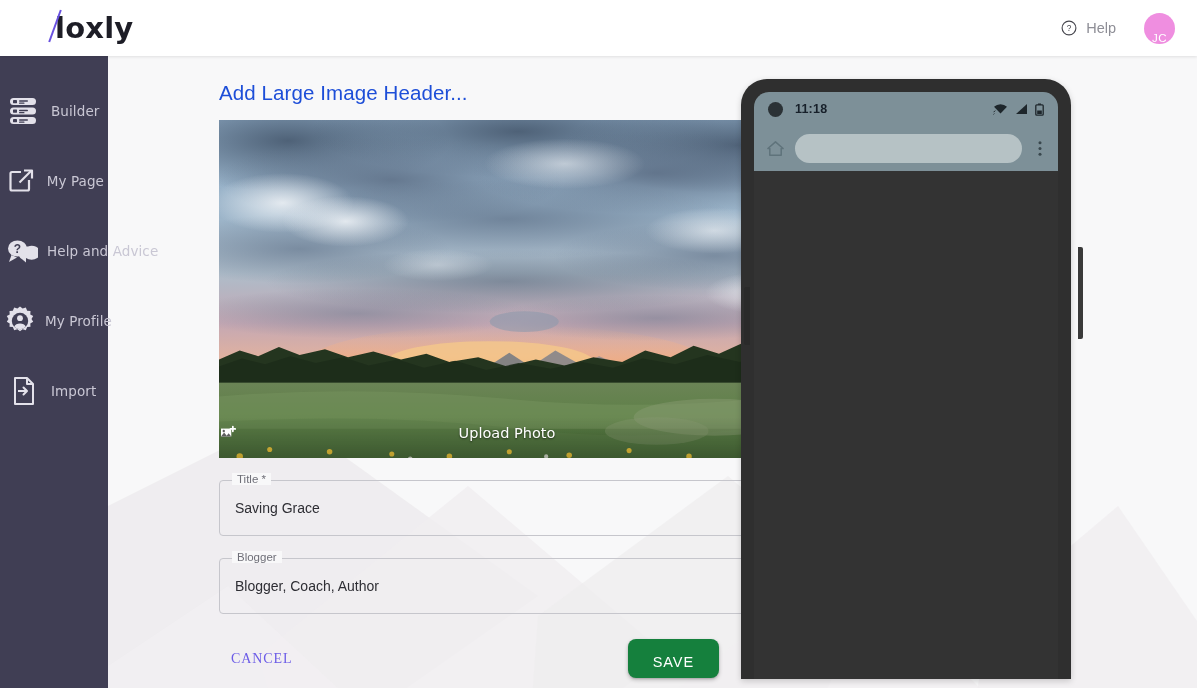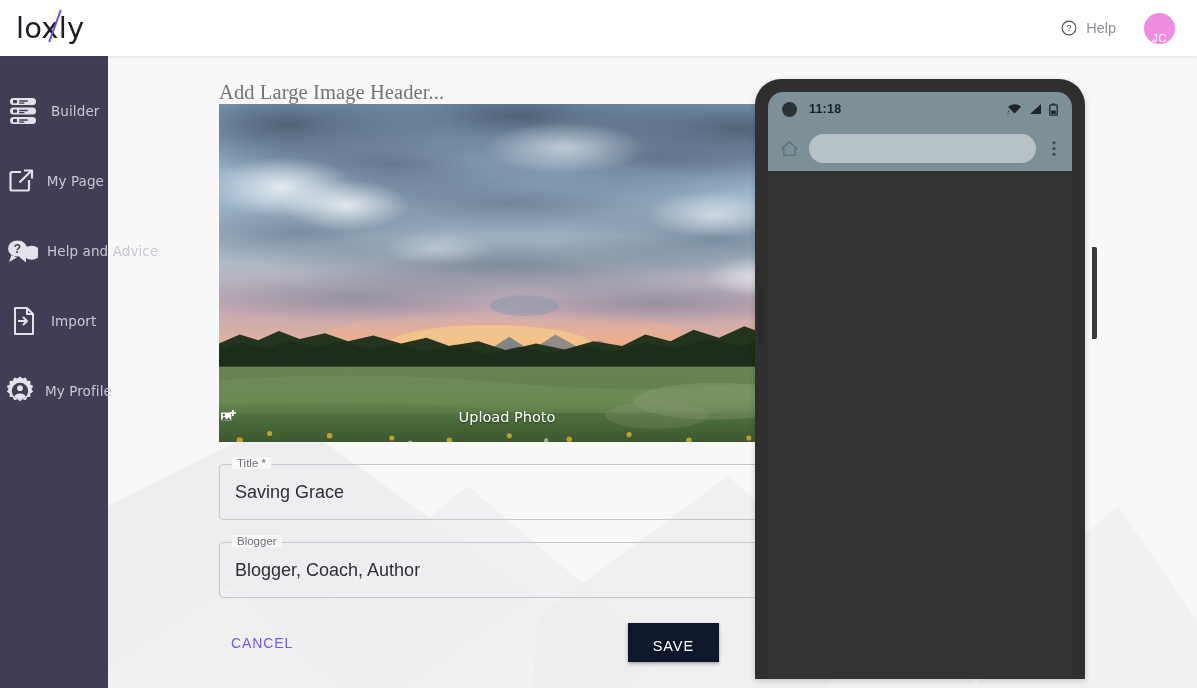--- a/index.html
+++ b/index.html
@@ -17,22 +17,22 @@
     background: #ffffff; z-index: 40;
     display: flex; align-items: center;
     box-shadow: 0 1px 3px rgba(0,0,0,0.10);
   }
   .logo-wrap {
     position: relative; margin-left: 16px; width: 120px; height: 40px;
     display: flex; align-items: center;
   }
   .logo-text {
     font-family: "DejaVu Sans", sans-serif;
-    font-size: 29px; font-weight: 400; letter-spacing: 0.2px;
-    color: #1d1d26; line-height: 1;
+    font-size: 29px; font-weight: 700; letter-spacing: 0.2px;
+    color: #1d1d26; line-height: 1; margin-left: 39px;
   }
   .logo-slash {
     position: absolute; left: 38px; top: 1px;
     width: 2px; height: 34px; background: #6851e0;
     transform: rotate(20deg); transform-origin: center;
   }
   .topbar-right {
     margin-left: auto; display: flex; align-items: center; gap: 10px;
     margin-right: 22px;
   }
@@ -71,23 +71,23 @@
   
   .main {
     position: absolute; top: 56px; left: 108px;
     width: 1089px; height: 632px;
     background: #f8f8f9; overflow: hidden;
   }
   .bg-deco { position: absolute; inset: 0; pointer-events: none; }
 
   .content { position: relative; z-index: 5; padding: 25px 0 0 111px; }
   .page-title {
-    font-family: Liberation Serif, serif;
-    font-size: 20.5px; font-weight: 400; color: #737373;
-    letter-spacing: .1px; 
+    font-family: Liberation Sans, sans-serif;
+    font-size: 20.5px; font-weight: 400; color: #1d4ed8;
+    letter-spacing: .1px; margin-bottom: 15px;
   }
 
   
   .hero {
     position: relative; width: 576px; height: 338px;
     overflow: hidden; background: #2b3a2b; padding-left: 20px;
   }
   .hero svg { position: absolute; inset: 0; display: block; }
   .upload-row {
     position: absolute; left: 0; right: 0; bottom: 17px;
@@ -106,55 +106,54 @@
     border: 1px solid #c6c6cc; border-radius: 4px; background: transparent;
   }
   .field-legend {
     position: absolute; top: -8px; left: 12px;
     background: #f8f8f9; padding: 0 5px;
     font-size: 11.5px; color: #6f6f78;
     font-family: "Liberation Sans", sans-serif;
   }
   .field-value {
     position: absolute; left: 15px; top: 50%; transform: translateY(-50%);
-    font-size: 18px; color: #2e2e34;
+    font-size: 14px; color: #2e2e34;
     font-family: "Liberation Sans", sans-serif;
     border: none; outline: none; background: transparent;
     width: 465px;
   }
 
   
   .actions {
     width: 500px; margin-top: 25px;
     display: flex; align-items: center; justify-content: space-between;
   }
   .btn-cancel {
     background: none; border: none; cursor: pointer;
     color: #6c5ce7; font-size: 14px; letter-spacing: .9px;
-    font-family: Liberation Sans, sans-serif; padding: 10px 12px;
+    font-family: Liberation Serif, serif; padding: 10px 12px;
   }
   .btn-save {
-    background: #0f172a; border: none; cursor: pointer;
+    background: #15803d; border: none; cursor: pointer;
     color: #ffffff; font-size: 14.5px; letter-spacing: .9px;
     font-family: "Liberation Sans", sans-serif;
-    padding: 15px 25px; height: 39px; border-radius: 0;
+    padding: 15px 25px; height: 39px; border-radius: 8px;
     box-shadow: 0 2px 4px rgba(0,0,0,.22), 0 1px 2px rgba(0,0,0,.14);
   }
 
   
   .phone {
     position: absolute; left: 733px; top: 79px;
     width: 342px; height: 600px; z-index: 10;
   }
   .phone-body {
     position: absolute; left: 8px; top: 0;
     width: 330px; height: 600px;
     background: #2f2f2f; border-radius: 26px 26px 0 0;
     box-shadow: 0 2px 6px rgba(0,0,0,.18);
-    margin-left: 14px;
   }
   .phone-screen {
     position: absolute; left: 13px; top: 13px;
     width: 304px; height: 587px;
     background: #333333; border-radius: 15px 15px 0 0; overflow: hidden;
   }
   .status-bar {
     height: 34px; background: #7d9098;
     display: flex; align-items: center; padding: 0 14px;
   }
@@ -257,42 +256,42 @@
           <ellipse cx="13.5" cy="12.5" rx="9.5" ry="8" fill="#e3e1ea"></ellipse>
           <path d="M7.5 19 L5 26 L13 21.5 Z" fill="#e3e1ea"></path>
           <text x="13.5" y="17" font-size="12" font-weight="bold" font-family="Liberation Sans, sans-serif" fill="#403e54" text-anchor="middle">?</text>
         </svg>
       </span>
       <span class="nav-label">Help and Advice</span>
     </div>
 
     <div class="nav-item">
       <span class="ico">
-        <svg width="28" height="32" viewBox="0 0 28 32" fill="none" stroke="#e3e1ea" stroke-width="2">
-          <path d="M6 3 H18 L24 9 V29 H6 Z" stroke-linejoin="round"></path>
-          <path d="M18 3 V9 H24" stroke-linejoin="round"></path>
-          <path d="M9 16 H18"></path>
-          <path d="M14.5 12.5 L18 16 L14.5 19.5" stroke-linejoin="round" stroke-linecap="round"></path>
-        </svg>
-      </span>
-      <span class="nav-label">Import</span>
-    </div>
-
-    <div class="nav-item">
-      <span class="ico">
         <svg width="32" height="32" viewBox="0 0 32 32">
           <g fill="#e3e1ea">
             <path d="M16 1.5 l2.6 2.1 3.2 -1 1.4 3.1 3.3 .4 -.2 3.3 2.9 1.7 -1.7 2.8 1.7 2.8 -2.9 1.7 .2 3.3 -3.3 .4 -1.4 3.1 -3.2 -1 -2.6 2.1 -2.6 -2.1 -3.2 1 -1.4 -3.1 -3.3 -.4 .2 -3.3 -2.9 -1.7 1.7 -2.8 -1.7 -2.8 2.9 -1.7 -.2 -3.3 3.3 -.4 1.4 -3.1 3.2 1 z"></path>
           </g>
           <circle cx="16" cy="16" r="8.2" fill="#403e54"></circle>
           <circle cx="16" cy="13.2" r="2.9" fill="#e3e1ea"></circle>
           <path d="M10.2 21.8 a6.2 5 0 0 1 11.6 0 a8.2 8.2 0 0 1 -11.6 0 z" fill="#e3e1ea"></path>
         </svg>
       </span>
       <span class="nav-label">My Profile</span>
+    </div>
+
+    <div class="nav-item">
+      <span class="ico">
+        <svg width="28" height="32" viewBox="0 0 28 32" fill="none" stroke="#e3e1ea" stroke-width="2">
+          <path d="M6 3 H18 L24 9 V29 H6 Z" stroke-linejoin="round"></path>
+          <path d="M18 3 V9 H24" stroke-linejoin="round"></path>
+          <path d="M9 16 H18"></path>
+          <path d="M14.5 12.5 L18 16 L14.5 19.5" stroke-linejoin="round" stroke-linecap="round"></path>
+        </svg>
+      </span>
+      <span class="nav-label">Import</span>
     </div>
   </nav>
 
   <div class="main">
 
     <svg class="bg-deco" viewBox="0 0 1089 632" preserveAspectRatio="none">
       <rect width="1089" height="632" fill="#f8f8f9"></rect>
       <polygon points="-40,470 180,360 430,540 230,680 -40,680" fill="#eceaec" opacity=".75"></polygon>
       <polygon points="150,600 360,430 560,600 420,700 180,700" fill="#f0eef0" opacity=".8"></polygon>
       <polygon points="430,560 620,420 760,540 690,700 420,700" fill="#eeecee" opacity=".7"></polygon>

